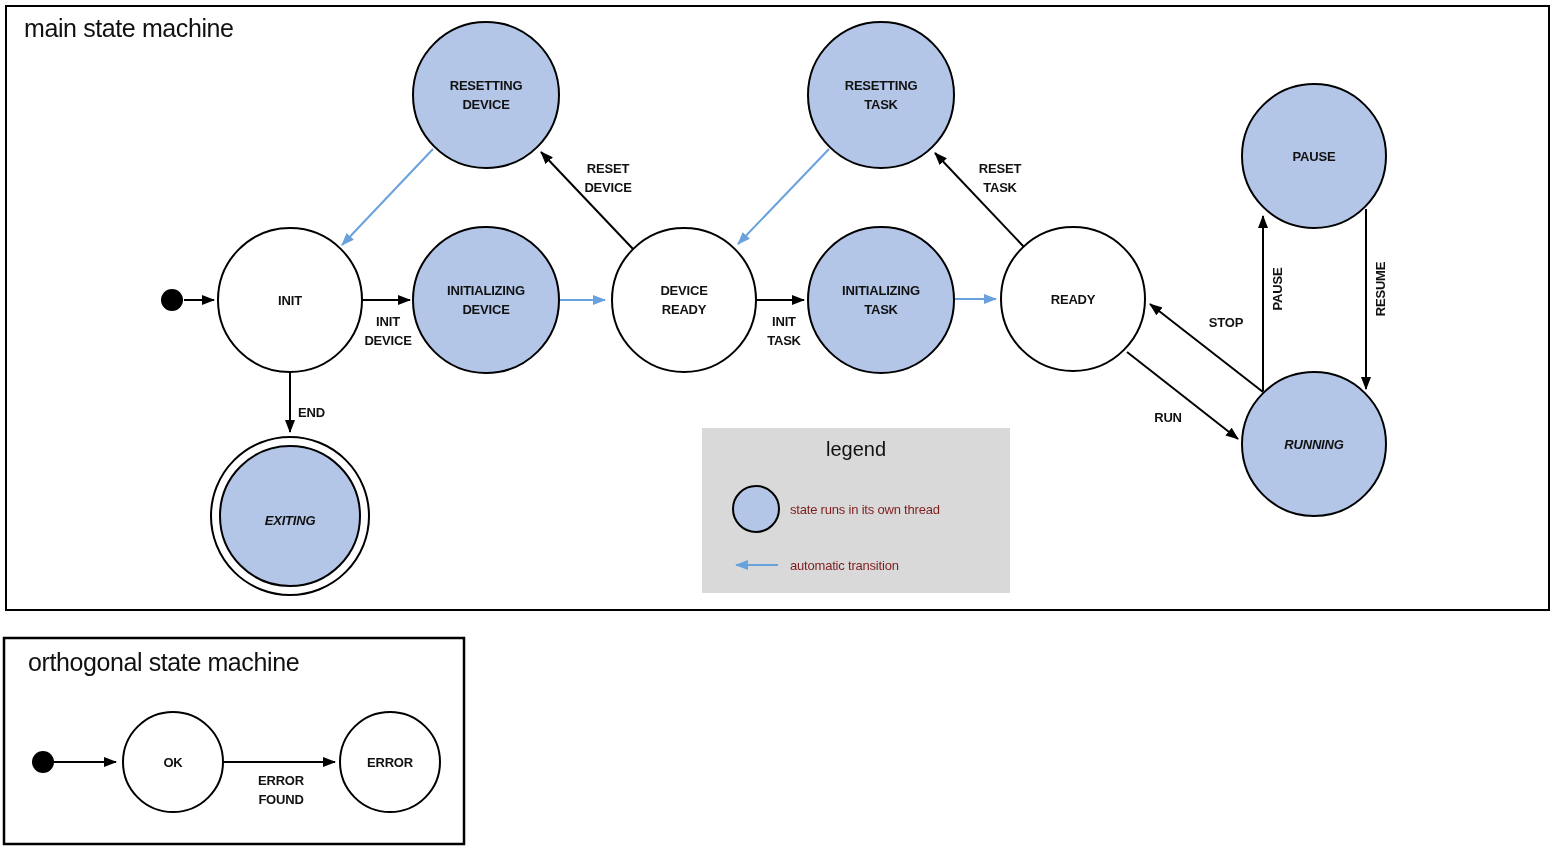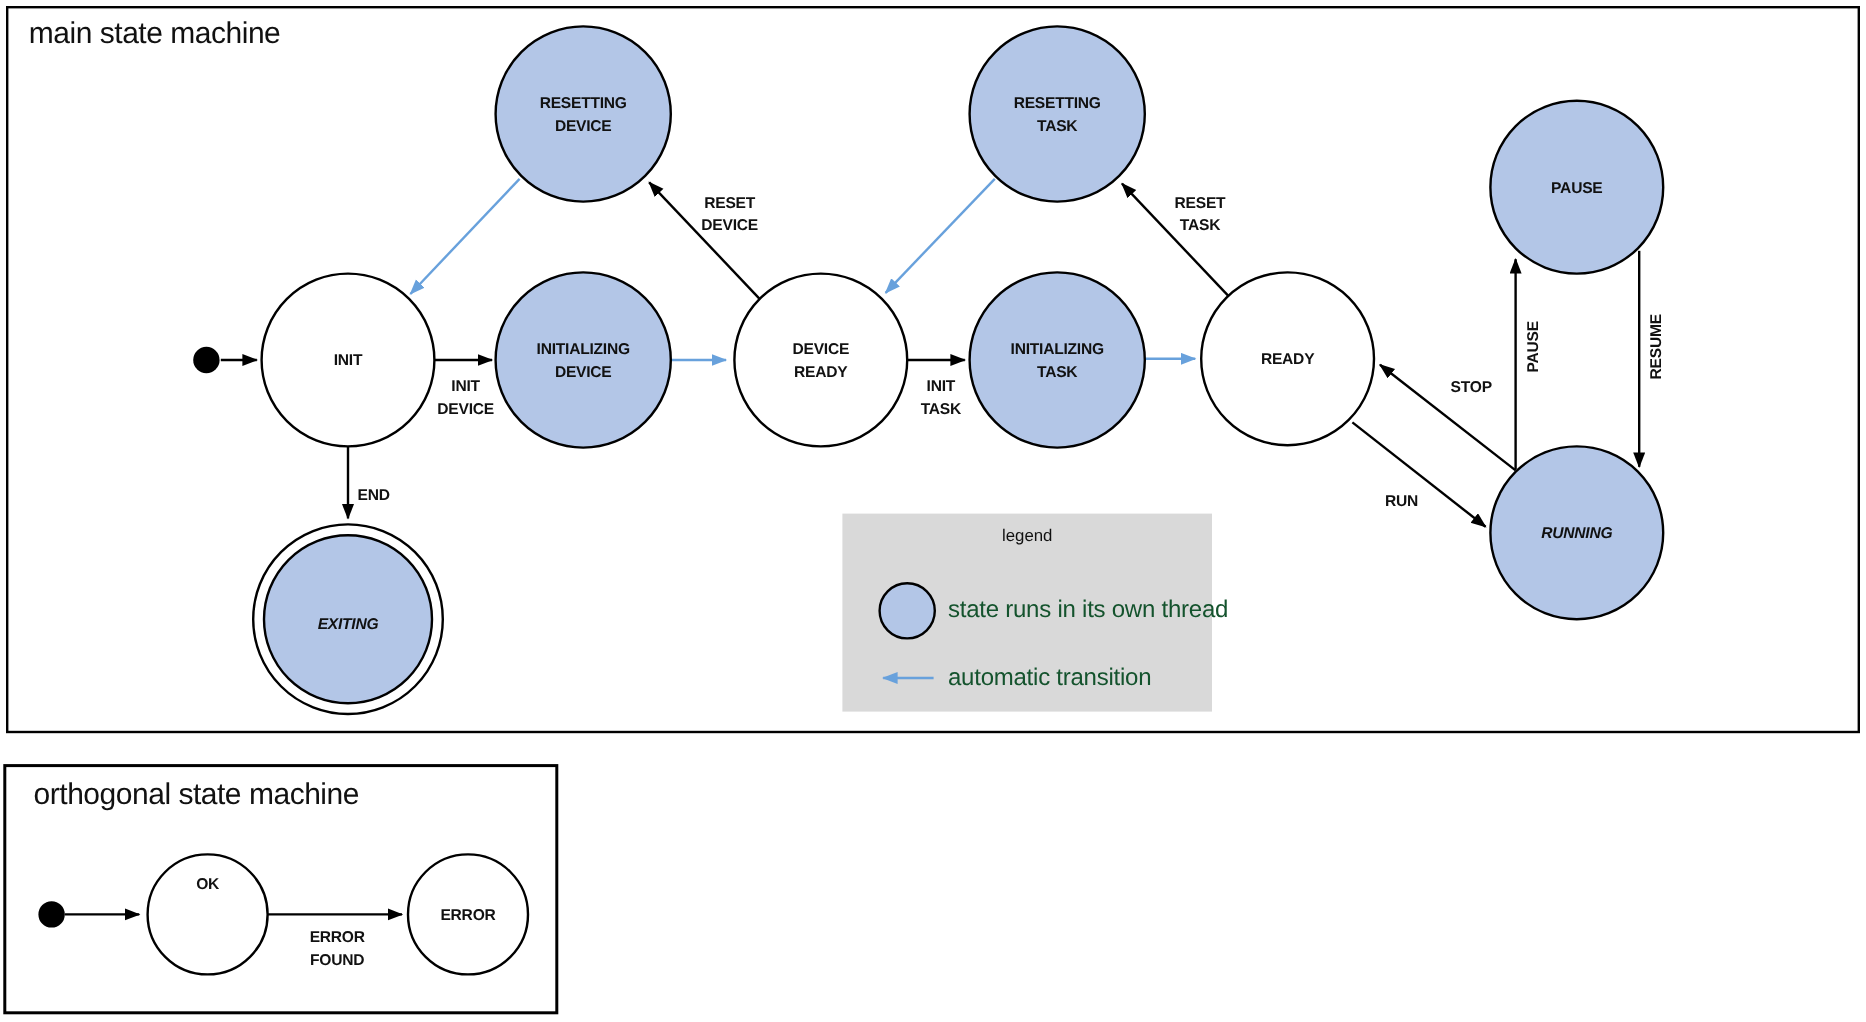--- a/index.html
+++ b/index.html
@@ -44,32 +44,32 @@
     position: absolute;
     font-size: 25px;
     font-weight: 400;
     letter-spacing: -0.4px;
     color: #111111;
     white-space: nowrap;
   }
   .legend-title {
     position: absolute;
     transform: translateX(-50%);
-    font-size: 14px;
+    font-size: 20px;
     font-weight: 400;
     color: #111111;
     white-space: nowrap;
   }
   .legend-item-label {
     position: absolute;
     transform: translateY(-50%);
-    font-size: 20px;
+    font-size: 13px;
     font-weight: 400;
     letter-spacing: -0.2px;
-    color: #14532d;
+    color: #7f1d1d;
     white-space: nowrap;
   }
 </style>
 </head>
 <body>
 
 <div id="canvas">
 
   <svg id="diagram-svg" width="1555" height="852" viewBox="0 0 1555 852">
     <defs>
@@ -155,18 +155,18 @@
   <div class="lbl" style="left:784px; top:331px;">INIT
 TASK</div>
   <div class="lbl" style="left:1000px; top:178px;">RESET
 TASK</div>
   <div class="lbl" style="left:1208px; top:322px;margin-left:18px;">STOP</div>
   <div class="lbl" style="left:1168px; top:417px;">RUN</div>
   <div class="lbl rot" style="left:1277px; top:289px;">PAUSE</div>
   <div class="lbl rot" style="left:1380px; top:289px;">RESUME</div>
   <div class="lbl left-anchor" style="left:298px; top:412px;">END</div>
 
-  <div class="lbl" style="left:173px; top:736px;">OK</div>
+  <div class="lbl" style="left:173px; top:762px;">OK</div>
   <div class="lbl" style="left:390px; top:762px;">ERROR</div>
   <div class="lbl" style="left:281px; top:790px;">ERROR
 FOUND</div>
 
 </div>
 
 </body></html>

